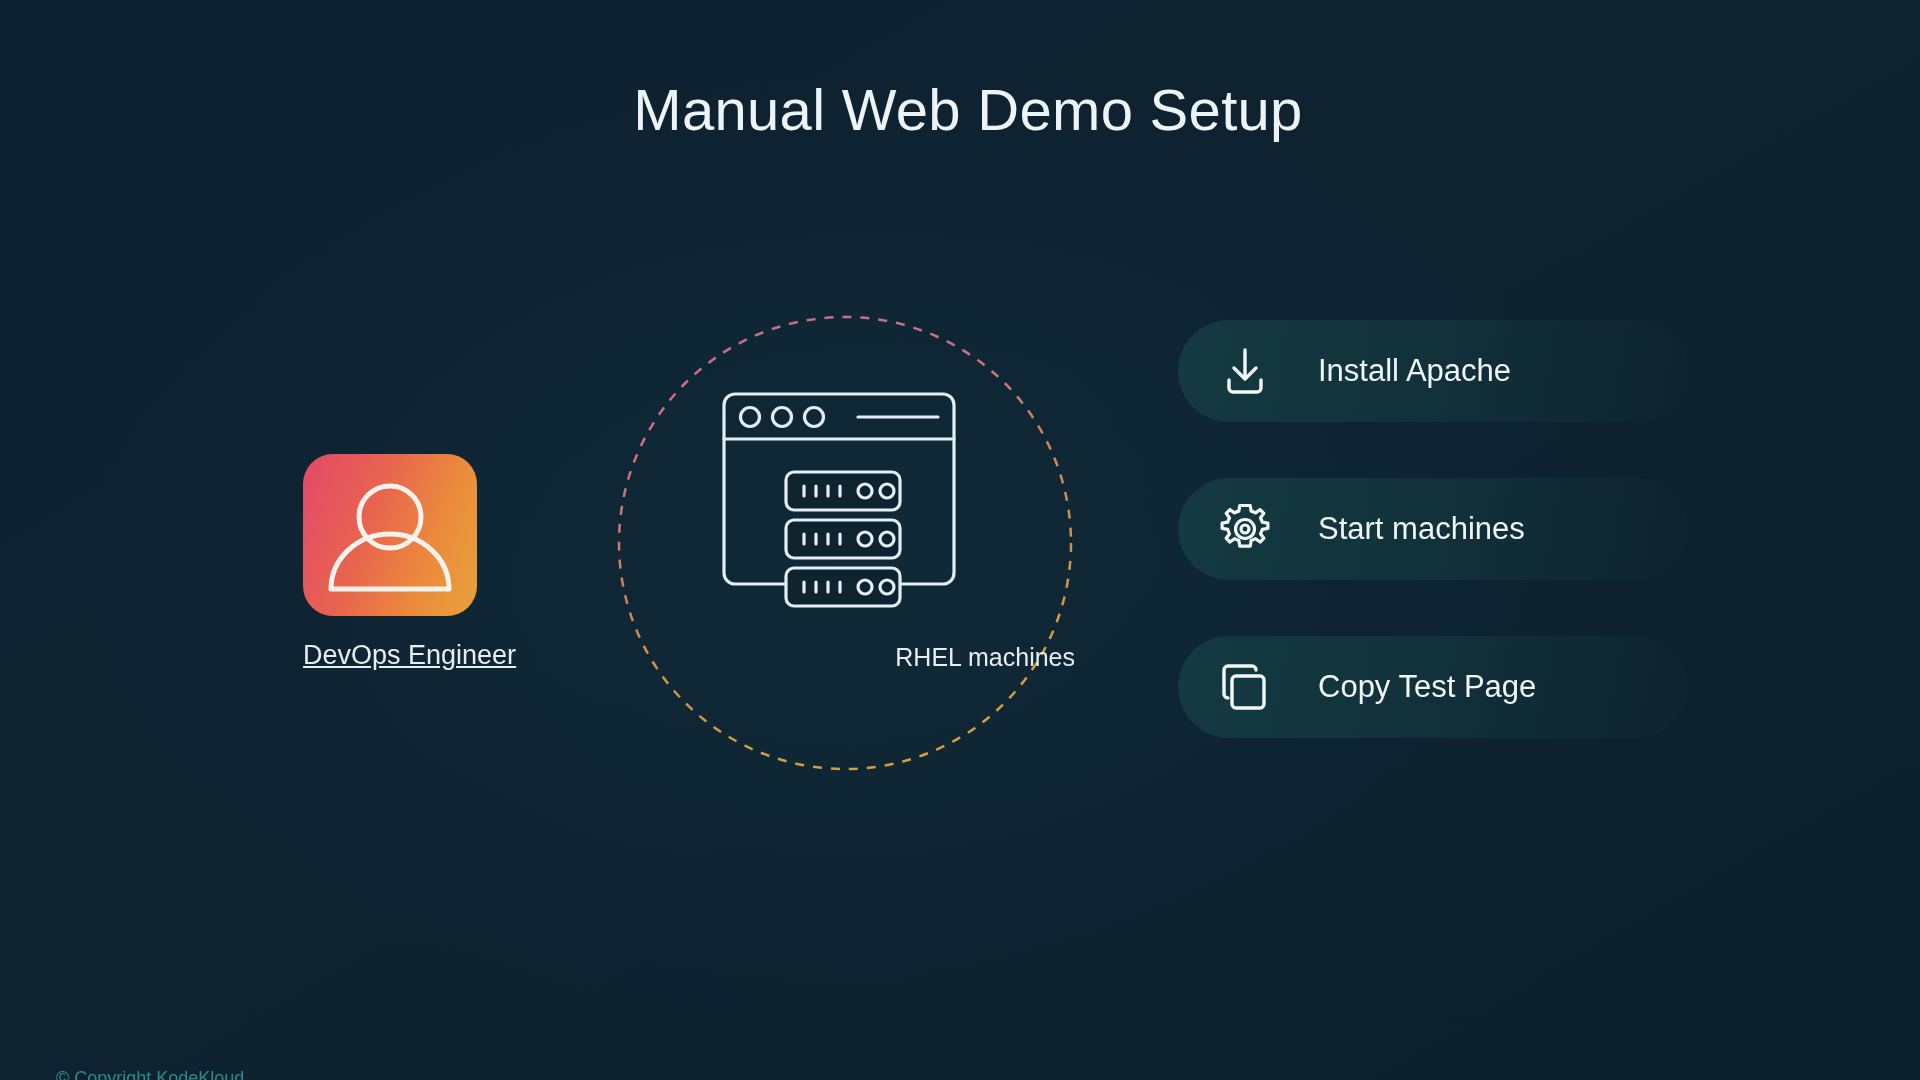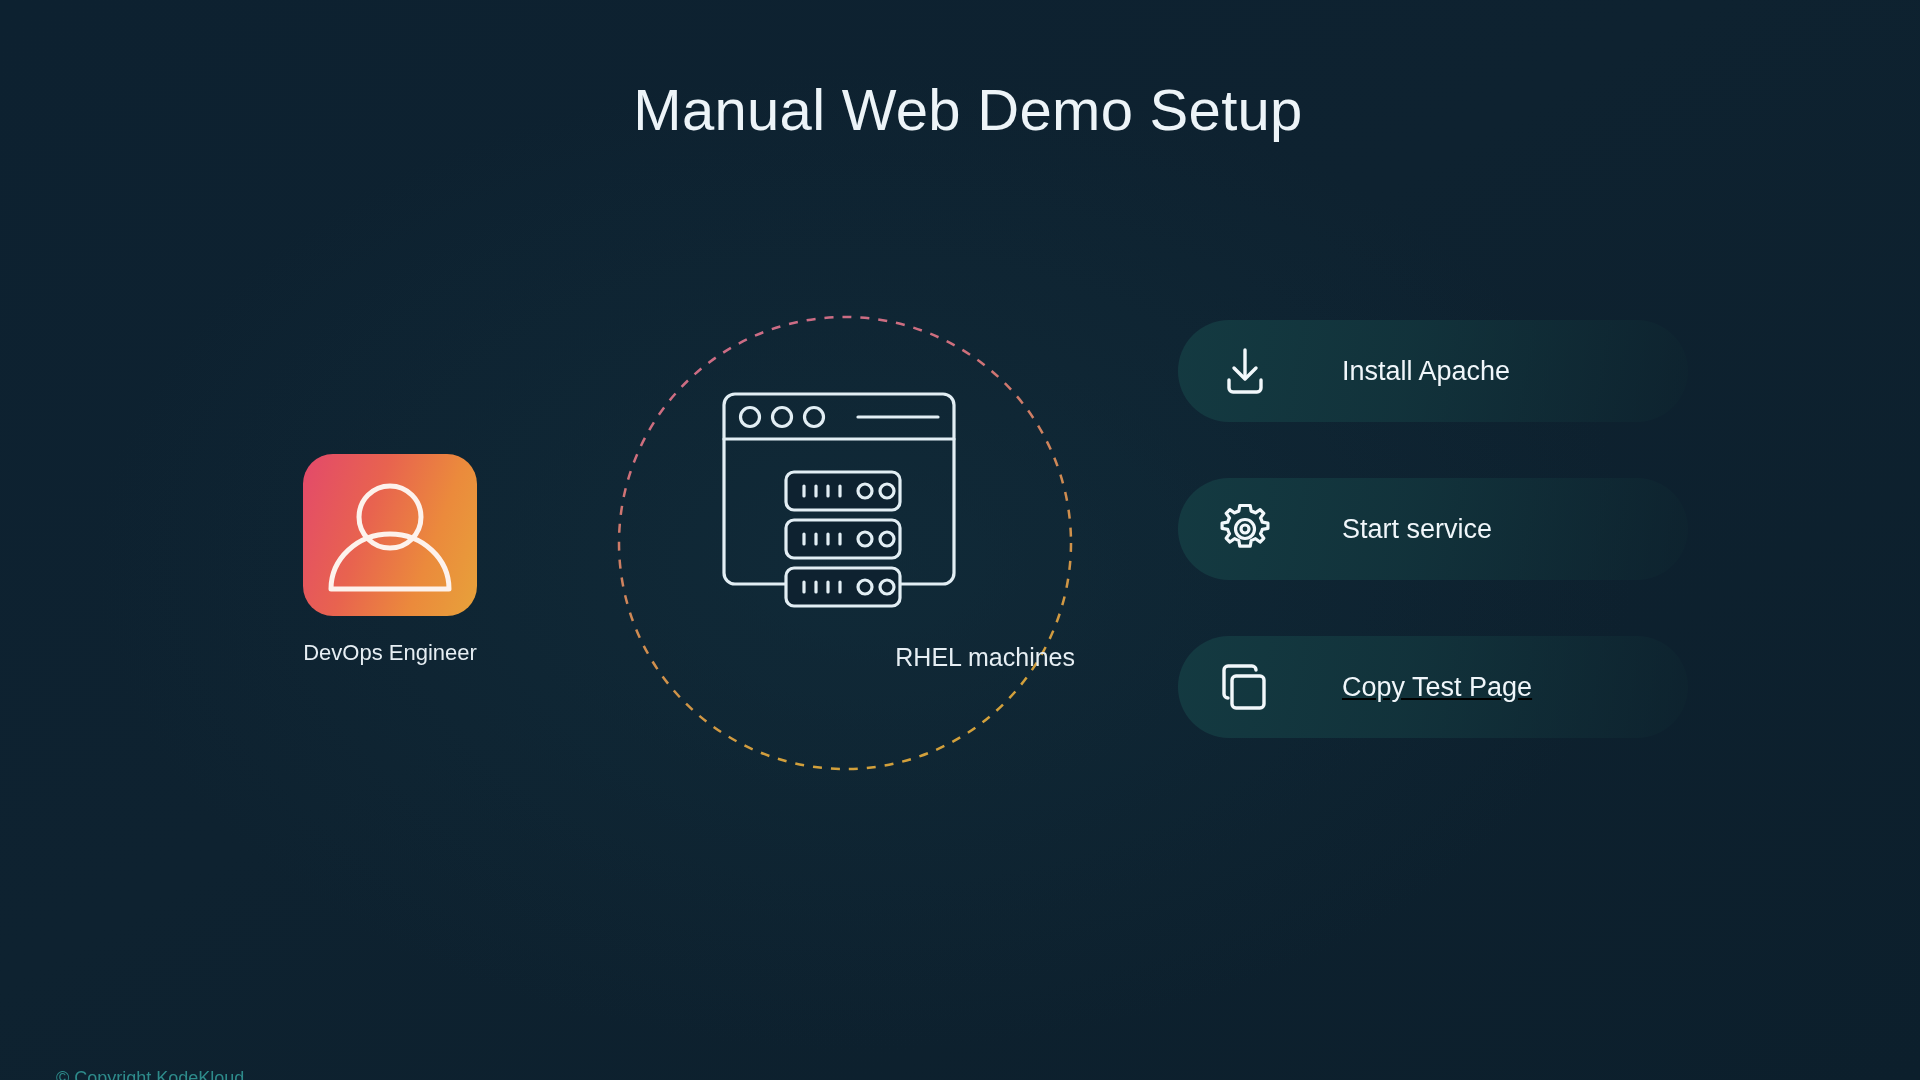--- a/index.html
+++ b/index.html
@@ -50,23 +50,24 @@
   #persona-avatar {
     width: 174px;
     height: 162px;
     border-radius: 30px;
     background: linear-gradient(110deg, #e3496b 0%, #e8634f 38%, #eb8a3c 70%, #e7a23a 100%);
     position: relative;
   }
   #persona-avatar svg { position: absolute; inset: 0; }
   #persona-label {
     margin-top: 24px;
-    font-size: 22px;
+    font-size: 27px;
     color: #e6eef3;
     white-space: nowrap;
+    text-decoration: underline;
   }
 
   
   #center-group {
     position: absolute;
     left: 615px;
     top: 313px;
     width: 460px;
     height: 460px;
   }
@@ -101,32 +102,32 @@
     position: relative;
     height: 102px;
     margin-bottom: 56px;
     border-radius: 52px;
     background: linear-gradient(100deg, rgba(20,59,66,0.95) 0%, rgba(18,52,60,0.9) 45%, rgba(14,36,47,0.6) 100%);
     display: flex;
     align-items: center;
     padding-left: 38px;
     box-sizing: border-box;
   }
-  .step-card:last-child { margin-bottom: 0; text-decoration: underline; }
+  .step-card:last-child { margin-bottom: 0; }
   .step-icon {
     width: 58px;
     height: 58px;
     flex: 0 0 58px;
     display: flex;
     align-items: center;
     justify-content: center;
   }
   .step-label {
-    margin-left: 68px;
-    font-size: 27px;
+    margin-left: 44px;
+    font-size: 31px;
     color: #f0f6fa;
     white-space: nowrap;
   }
 
   
   #footer {
     position: absolute;
     left: 56px;
     top: 1068px;
     font-size: 18px;
@@ -221,21 +222,21 @@
     </div>
 
     <div class="step-card">
       <span class="step-icon">
         <svg width="56" height="56" viewBox="0 0 56 56" fill="none" stroke="#f2f8fb" stroke-width="3.2" stroke-linejoin="round">
           <path d="M28 4.5 l5.2 0 1.0 5.6 a19 19 0 0 1 4.3 1.8 l4.6-3.3 3.7 3.7 -3.3 4.6 a19 19 0 0 1 1.8 4.3 l5.6 1.0 0 5.2 -5.6 1.0 a19 19 0 0 1 -1.8 4.3 l3.3 4.6 -3.7 3.7 -4.6-3.3 a19 19 0 0 1 -4.3 1.8 l-1.0 5.6 -5.2 0 -5.2 0 -1.0-5.6 a19 19 0 0 1 -4.3-1.8 l-4.6 3.3 -3.7-3.7 3.3-4.6 a19 19 0 0 1 -1.8-4.3 l-5.6-1.0 0-5.2 5.6-1.0 a19 19 0 0 1 1.8-4.3 l-3.3-4.6 3.7-3.7 4.6 3.3 a19 19 0 0 1 4.3-1.8 l1.0-5.6 z"></path>
           <circle cx="28" cy="28" r="9.5"></circle>
           <circle cx="28" cy="28" r="4"></circle>
         </svg>
       </span>
-      <span class="step-label">Start service</span>
+      <span class="step-label">Start machines</span>
     </div>
 
     <div class="step-card">
       <span class="step-icon">
         <svg width="54" height="54" viewBox="0 0 54 54" fill="none" stroke="#f2f8fb" stroke-width="3.4" stroke-linejoin="round" stroke-linecap="round">
           <path d="M18 16 L42 16 A4 4 0 0 1 46 20 L46 44 A4 4 0 0 1 42 48 L18 48 A4 4 0 0 1 14 44 L14 20 A4 4 0 0 1 18 16 Z"></path>
           <path d="M8 38 A4 4 0 0 1 4 34 L4 10 A4 4 0 0 1 8 6 L32 6 A4 4 0 0 1 36 10" transform="translate(2,0)"></path>
         </svg>
       </span>
       <span class="step-label">Copy Test Page</span>

